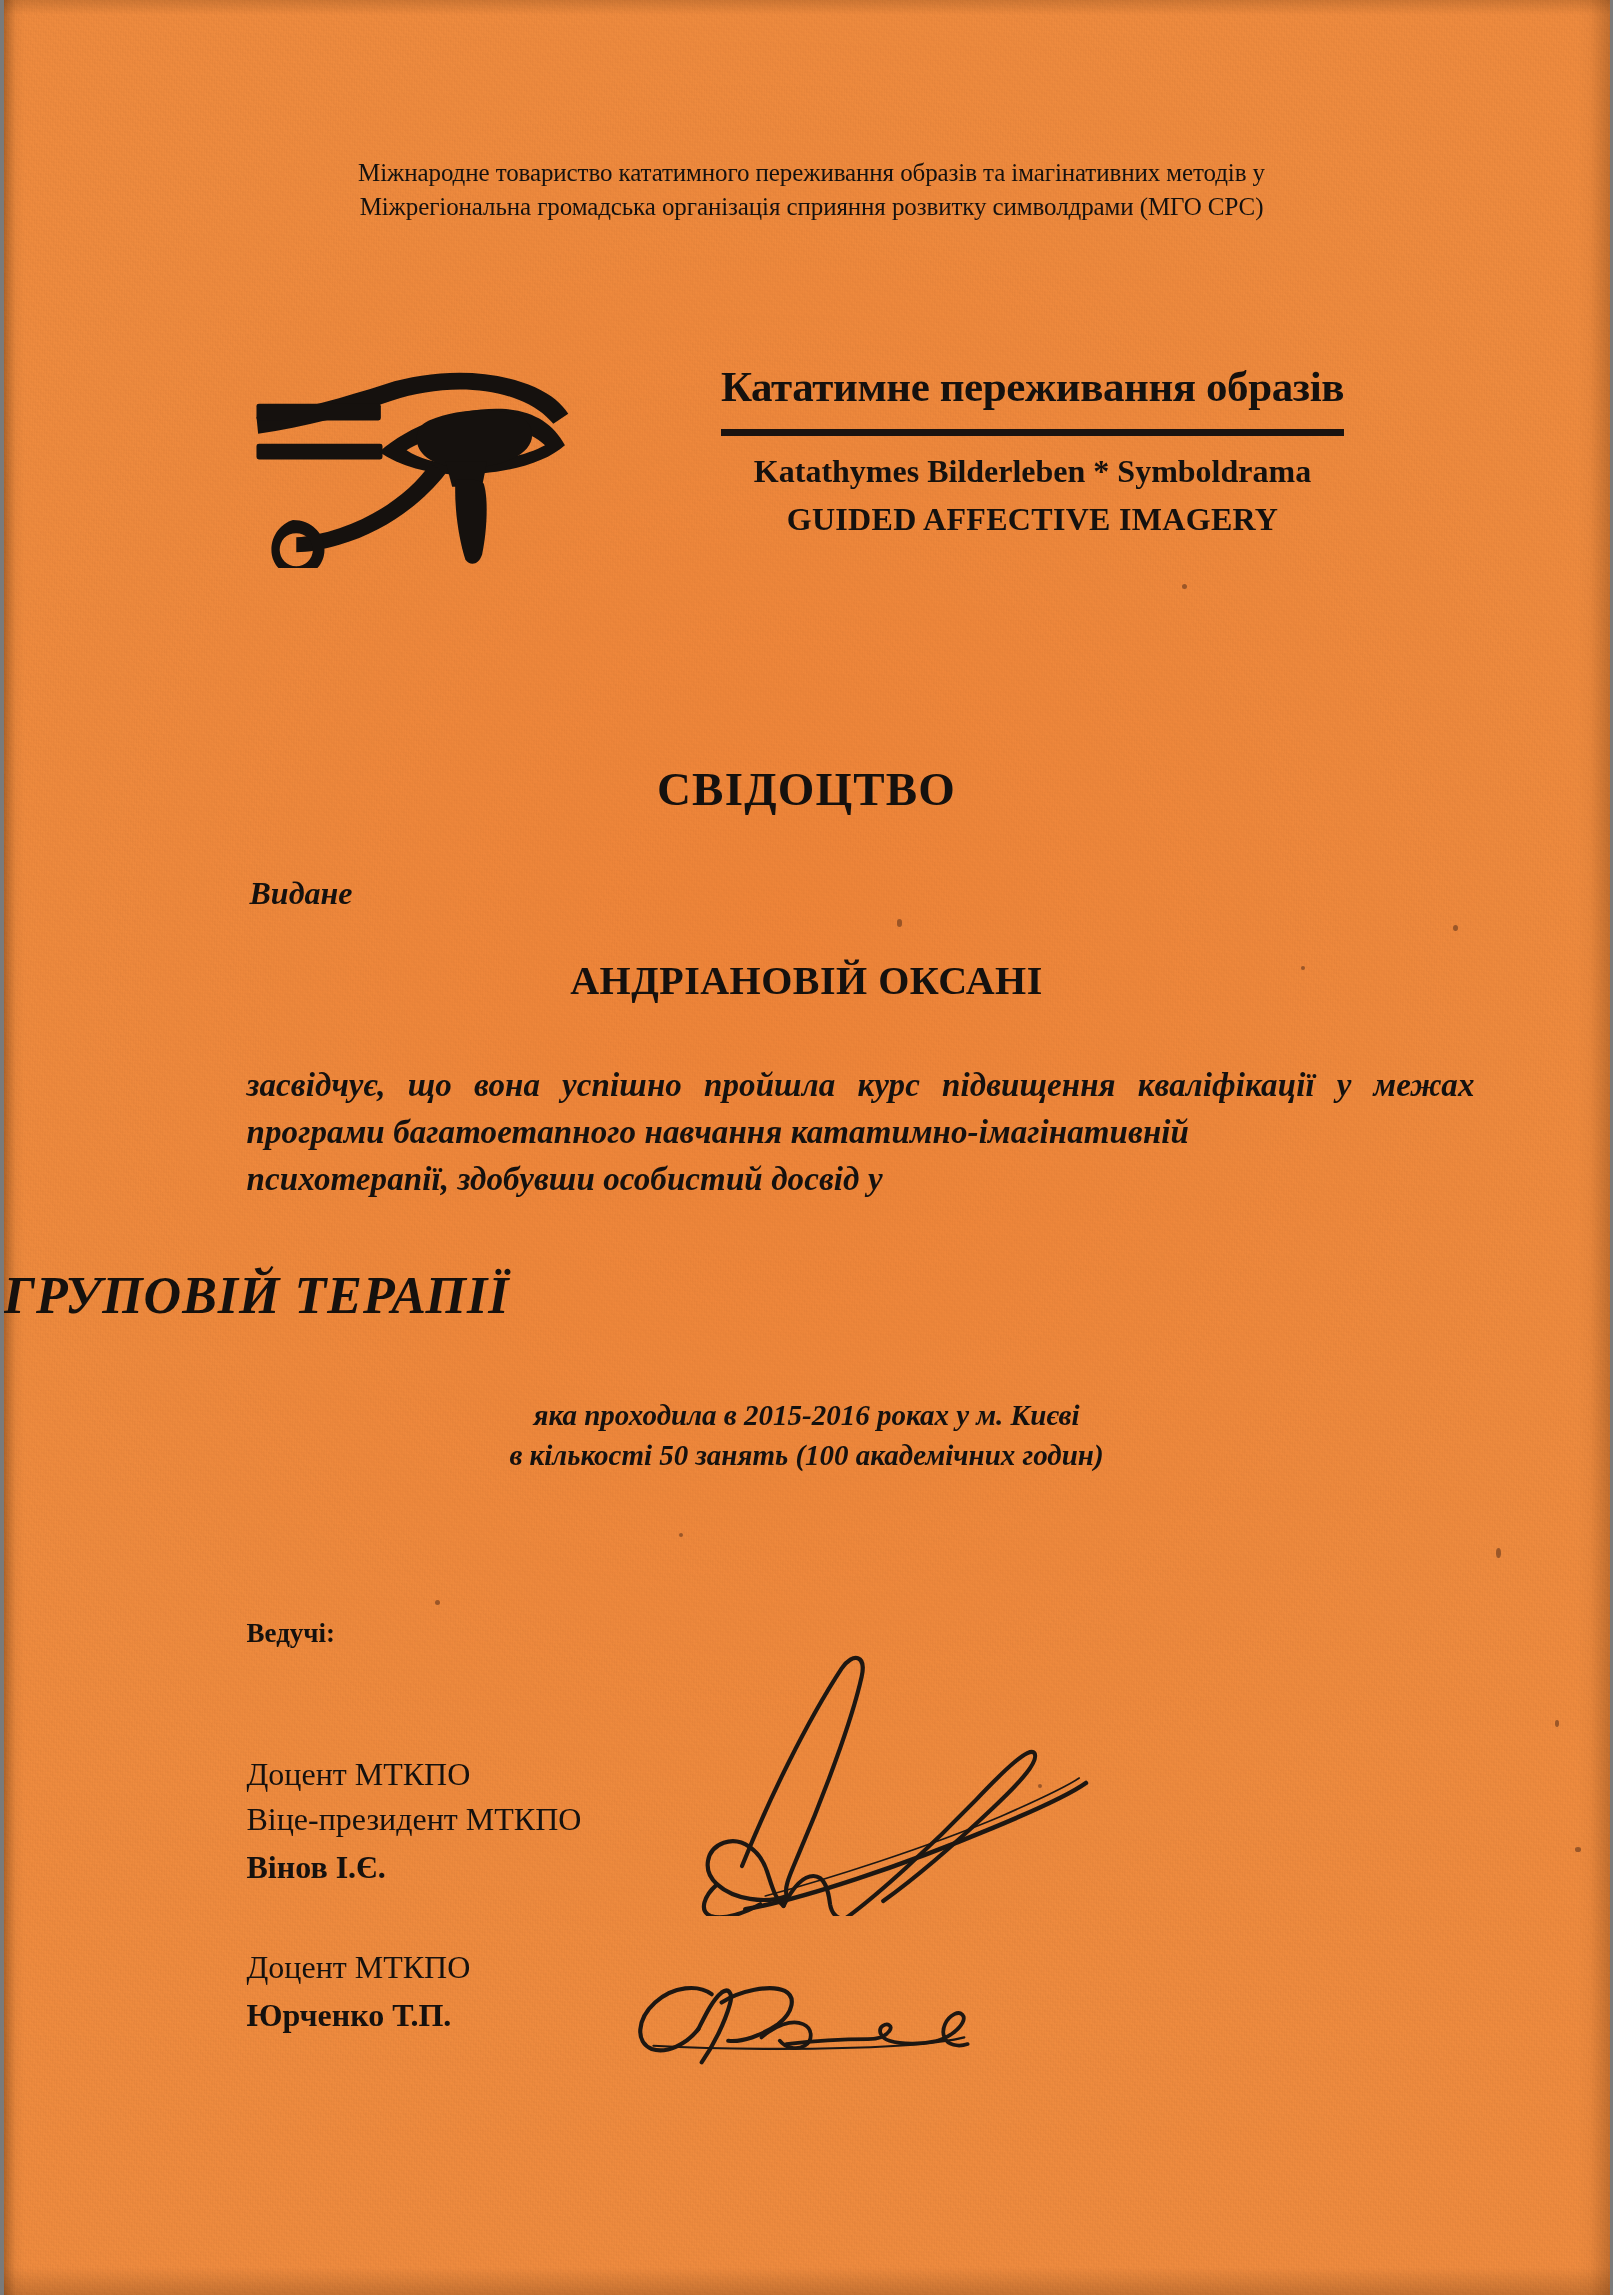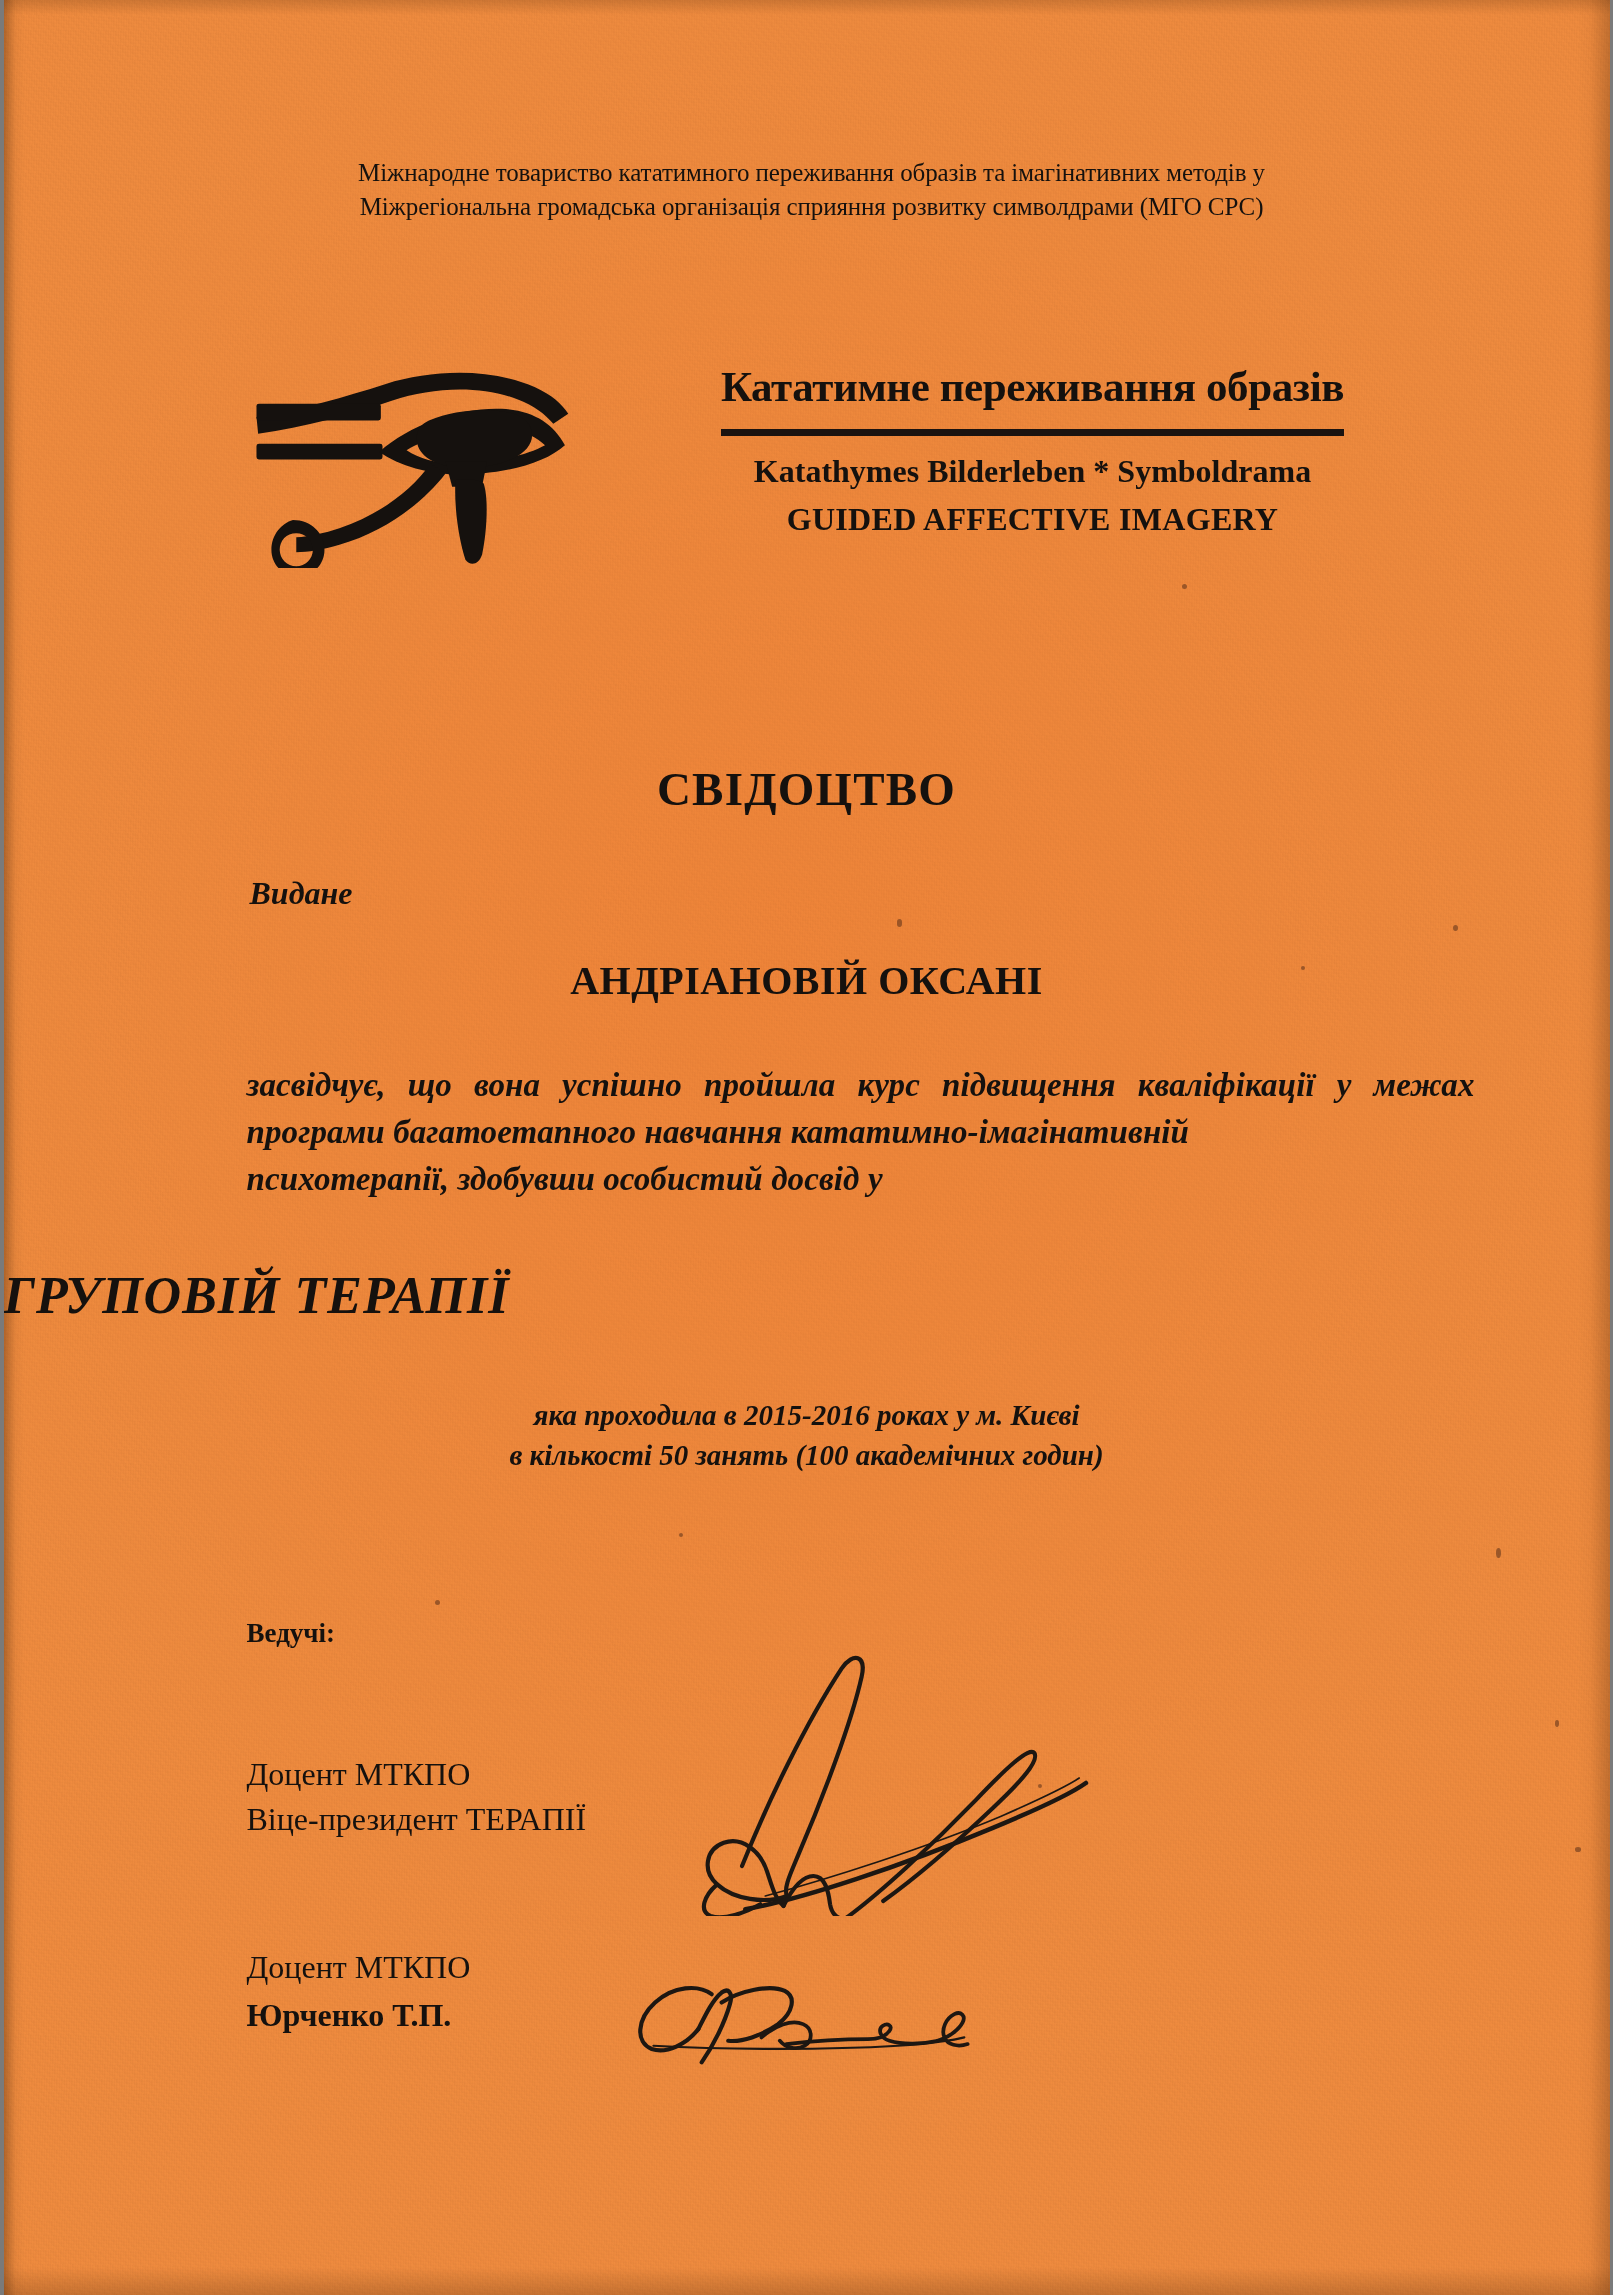--- a/index.html
+++ b/index.html
@@ -336,21 +336,22 @@
 
     <div class="details">
       <div>яка проходила в 2015-2016 роках у м. Києві</div>
       <div>в кількості 50 занять (100 академічних годин)</div>
     </div>
 
     <div class="hosts-label">Ведучі:</div>
 
     <div class="sig-group-1">
       <div class="sig-role">Доцент МТКПО</div>
-      <div class="sig-role">Віце-президент ТЕРАПІЇ</div>
+      <div class="sig-role">Віце-президент МТКПО</div>
+      <div class="sig-name">Вінов І.Є.</div>
     </div>
 
     <div class="signature-1">
       <svg viewBox="0 0 620 320" width="515" height="266" xmlns="http://www.w3.org/2000/svg">
         <g fill="none" stroke="#1d1712" stroke-linecap="round" stroke-linejoin="round">
 
           <path d="M118 260 C 150 180, 196 86, 238 22 C 252 2, 268 6, 262 32
                    C 250 86, 216 176, 186 246 C 176 270, 168 286, 172 296" stroke-width="5"></path>
 
           <path d="M172 296 C 146 306, 108 300, 88 282 C 70 266, 74 240, 96 232

